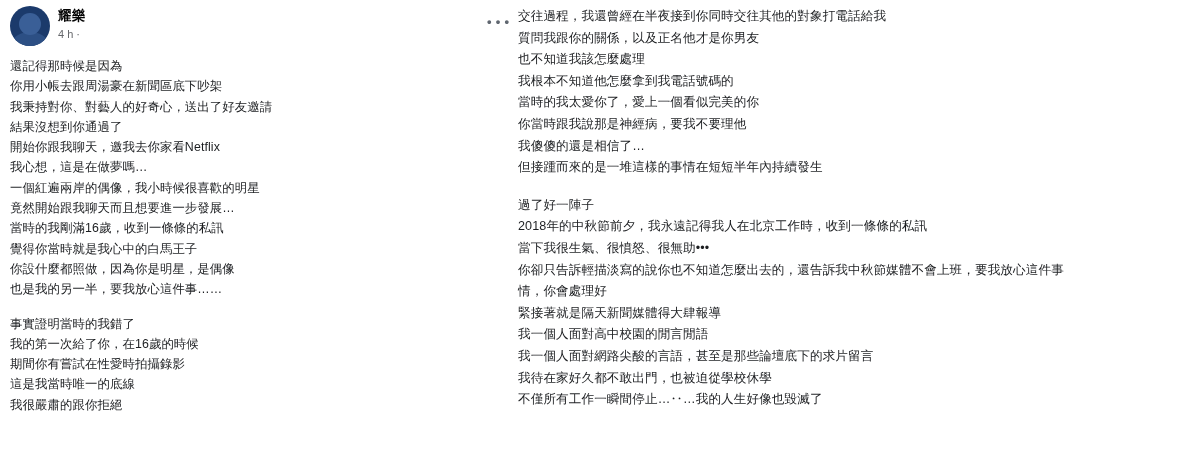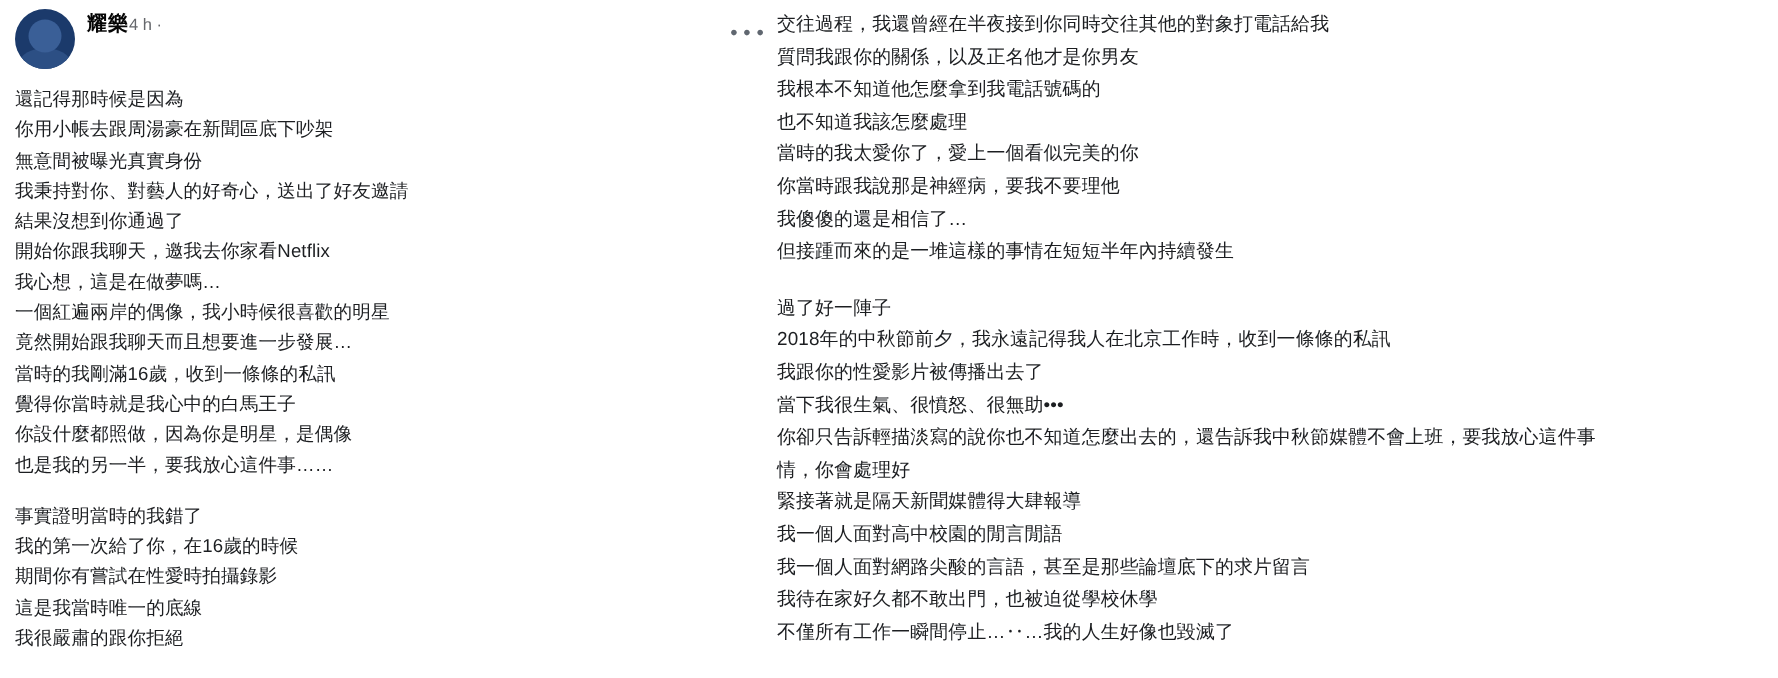--- a/index.html
+++ b/index.html
@@ -62,21 +62,21 @@
     position: absolute;
     left: 3px;
     bottom: -6px;
     width: 34px;
     height: 20px;
     border-radius: 50% 50% 0 0;
     background: #2c4f84;
   }
   .poster-meta {
     display: flex;
-    flex-direction: row;
+    flex-direction: column;
     justify-content: flex-end;
     padding-top: 1px;
   }
   .poster-name {
     font-size: 13.5px;
     font-weight: bold;
     color: #050505;
     line-height: 17px;
     letter-spacing: 0.5px;
   }
@@ -152,21 +152,20 @@
       <div class="avatar"></div>
       <div class="poster-meta">
         <div class="poster-name">耀樂</div>
         <div class="post-time">4 h ·</div>
       </div>
     </div>
 
     <div class="post-body">
       <p>還記得那時候是因為</p>
       <p>你用小帳去跟周湯豪在新聞區底下吵架</p>
-      <p>無意間被曝光真實身份</p>
       <p>我秉持對你、對藝人的好奇心，送出了好友邀請</p>
       <p>結果沒想到你通過了</p>
       <p>開始你跟我聊天，邀我去你家看Netflix</p>
       <p>我心想，這是在做夢嗎…</p>
       <p>一個紅遍兩岸的偶像，我小時候很喜歡的明星</p>
       <p>竟然開始跟我聊天而且想要進一步發展…</p>
       <p>當時的我剛滿16歲，收到一條條的私訊</p>
       <p>覺得你當時就是我心中的白馬王子</p>
       <p>你設什麼都照做，因為你是明星，是偶像</p>
       <p>也是我的另一半，要我放心這件事……</p>
@@ -183,30 +182,29 @@
   <div class="more-menu">
     <span>•</span>
     <span>•</span>
     <span>•</span>
   </div>
 
   <div class="right-col">
     <div class="right-body">
       <p>交往過程，我還曾經在半夜接到你同時交往其他的對象打電話給我</p>
       <p>質問我跟你的關係，以及正名他才是你男友</p>
+      <p>也不知道我該怎麼處理</p>
       <p>我根本不知道他怎麼拿到我電話號碼的</p>
-      <p>也不知道我該怎麼處理</p>
       <p>當時的我太愛你了，愛上一個看似完美的你</p>
       <p>你當時跟我說那是神經病，要我不要理他</p>
       <p>我傻傻的還是相信了…</p>
       <p>但接踵而來的是一堆這樣的事情在短短半年內持續發生</p>
 
       <p class="gap">過了好一陣子</p>
       <p>2018年的中秋節前夕，我永遠記得我人在北京工作時，收到一條條的私訊</p>
-      <p>我跟你的性愛影片被傳播出去了</p>
       <p>當下我很生氣、很憤怒、很無助•••</p>
       <p>你卻只告訴輕描淡寫的說你也不知道怎麼出去的，還告訴我中秋節媒體不會上班，要我放心這件事</p>
       <p>情，你會處理好</p>
       <p>緊接著就是隔天新聞媒體得大肆報導</p>
       <p>我一個人面對高中校園的閒言閒語</p>
       <p>我一個人面對網路尖酸的言語，甚至是那些論壇底下的求片留言</p>
       <p>我待在家好久都不敢出門，也被迫從學校休學</p>
       <p>不僅所有工作一瞬間停止…‥…我的人生好像也毀滅了</p>
 
     </div>

